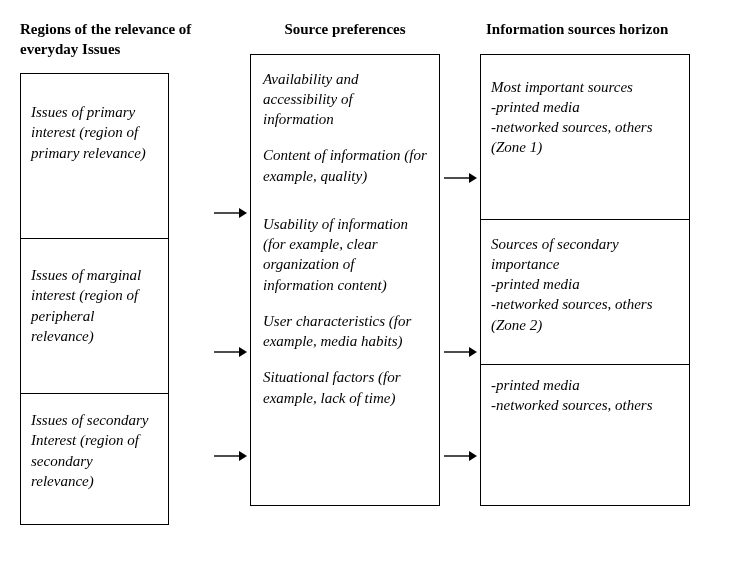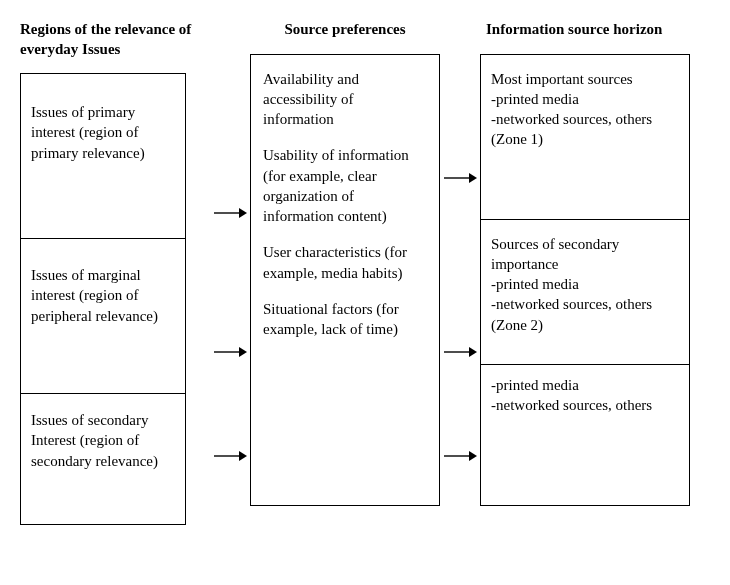--- a/index.html
+++ b/index.html
@@ -26,38 +26,39 @@
     margin-bottom: 14px;
     line-height: 1.3;
   }
   .heading.h1 { width: 190px; }
   .heading.h2 { width: 190px; text-align: center; }
   .heading.h3 { width: 210px; text-align: left; padding-left: 6px; }
   .column-box {
     border: 1px solid #000;
     display: flex;
     flex-direction: column;
+    font-style: italic;
   }
-  .col1 .column-box { width: 166px; }
+  .col1 .column-box { width: 149px; }
   .col2 .column-box { width: 190px; }
   .col3 .column-box { width: 210px; }
   .cell {
     padding: 10px 10px;
     line-height: 1.35;
   }
   .col1 .cell { border-bottom: 1px solid #000; }
   .col1 .cell:last-child { border-bottom: none; }
   .col3 .cell { border-bottom: 1px solid #000; }
   .col3 .cell:last-child { border-bottom: none; }
   .col1 .c1 { height: 165px; padding-top: 28px; }
   .col1 .c2 { height: 130px; padding-top: 16px; }
   .col1 .c3 { height: 155px; padding-top: 26px; }
   .col2 .wrap { height: 450px; padding: 14px 12px; }
   .col2 .para { margin-bottom: 16px; line-height: 1.35; }
-  .col3 .c1 { height: 165px; padding-top: 14px; }
+  .col3 .c1 { height: 165px; padding-top: 22px; }
   .col3 .c2 { height: 145px; padding-top: 14px; }
   .col3 .c3 { height: 140px; padding-top: 10px; }
   .arrow-col {
     width: 34px;
     display: flex;
     flex-direction: column;
     position: relative;
   }
   .arrow {
     position: absolute;
@@ -109,20 +110,21 @@
           <polygon points="26,3 34,8 26,13" fill="#000"></polygon>
         </svg>
     </div>
   </div>
 
   <div class="col col2">
     <div class="heading h2">Source preferences</div>
     <div class="column-box">
       <div class="wrap">
         <div class="para">Availability and accessibility of information</div>
+        <div class="para" style="margin-bottom:28px;">Content of information (for example, quality)</div>
         <div class="para" style="">Usability of information (for example, clear organization of information content)</div>
         <div class="para">User characteristics (for example, media habits)</div>
         <div class="para" style="margin-bottom:12px;">Situational factors (for example, lack of time)</div>
       </div>
     </div>
   </div>
 
   <div class="arrow-col ac2">
     <div class="arrow a1">
       <svg viewBox="0 0 34 16">
@@ -138,21 +140,21 @@
     </div>
     <div class="arrow a3">
       <svg viewBox="0 0 34 16">
           <line x1="1" y1="8" x2="26" y2="8" stroke="#000" stroke-width="1.4"></line>
           <polygon points="26,3 34,8 26,13" fill="#000"></polygon>
         </svg>
     </div>
   </div>
 
   <div class="col col3">
-    <div class="heading h3">Information source horizon</div>
+    <div class="heading h3">Information sources horizon</div>
     <div class="column-box">
       <div class="cell c1">
         <div>Most important sources</div>
         <div>-printed media</div>
         <div>-networked sources, others</div>
         <div>(Zone 1)</div>
       </div>
       <div class="cell c2">
         <div>Sources of secondary importance</div>
         <div>-printed media</div>

